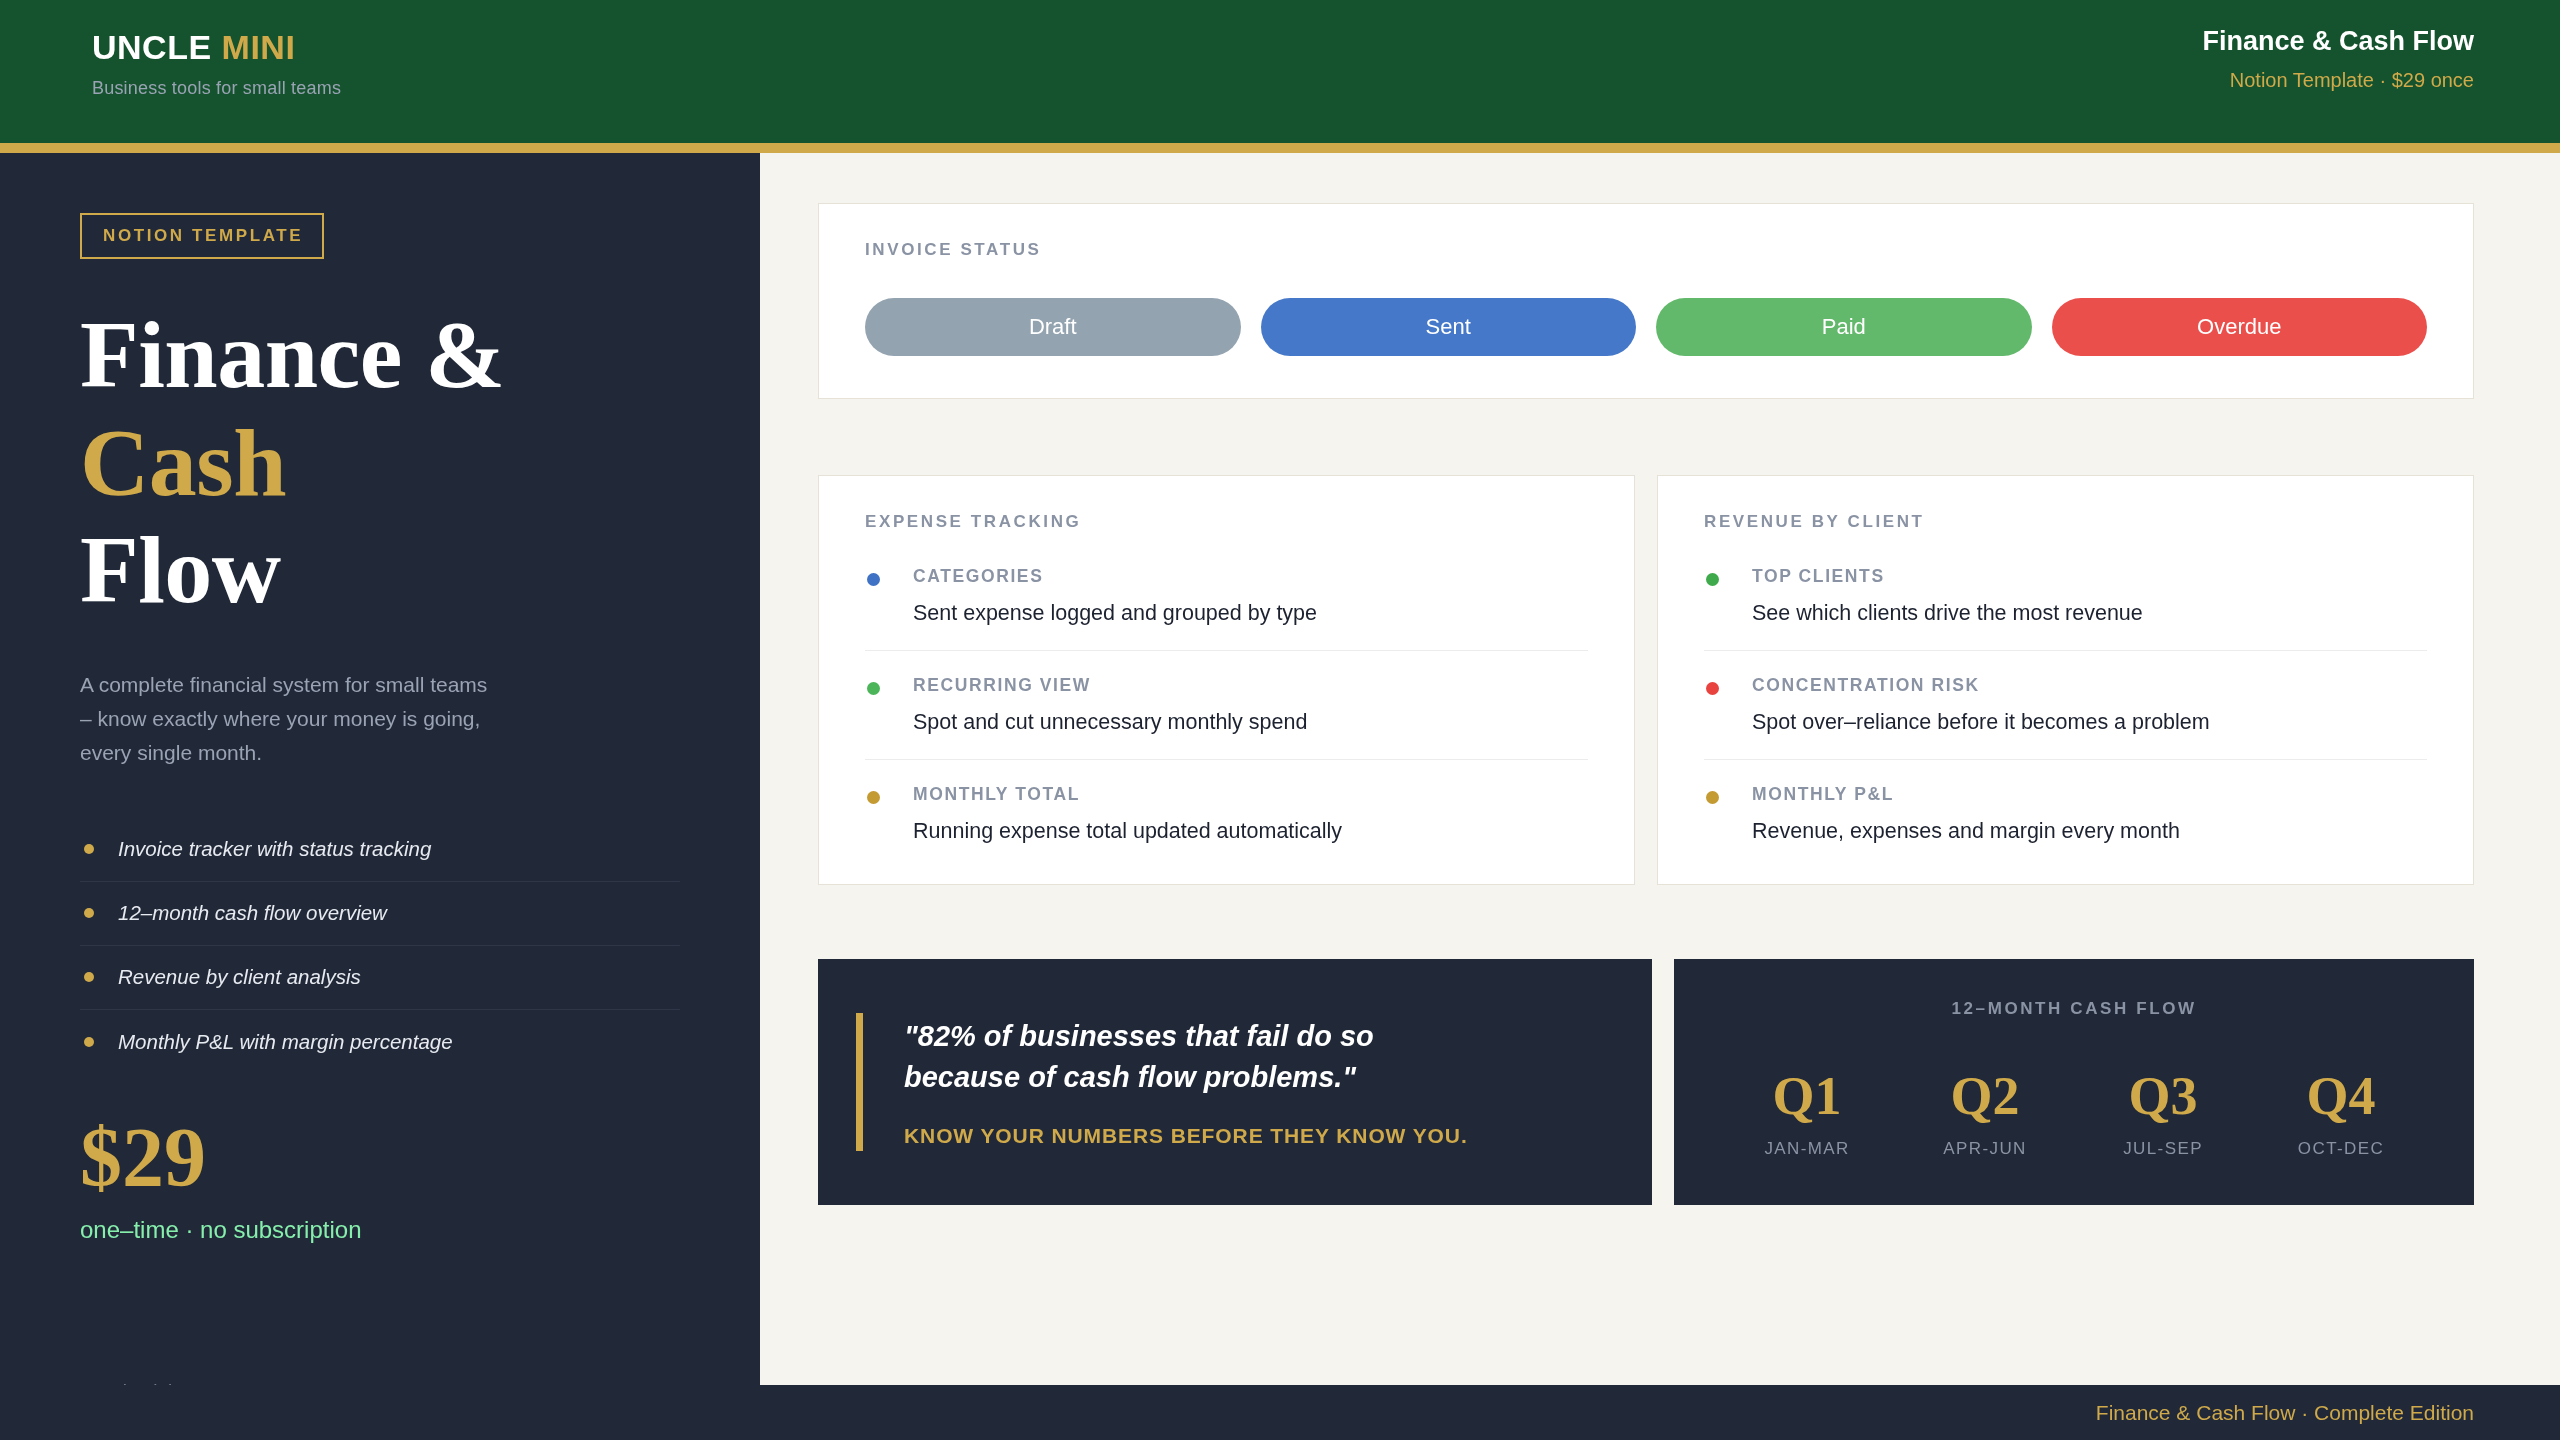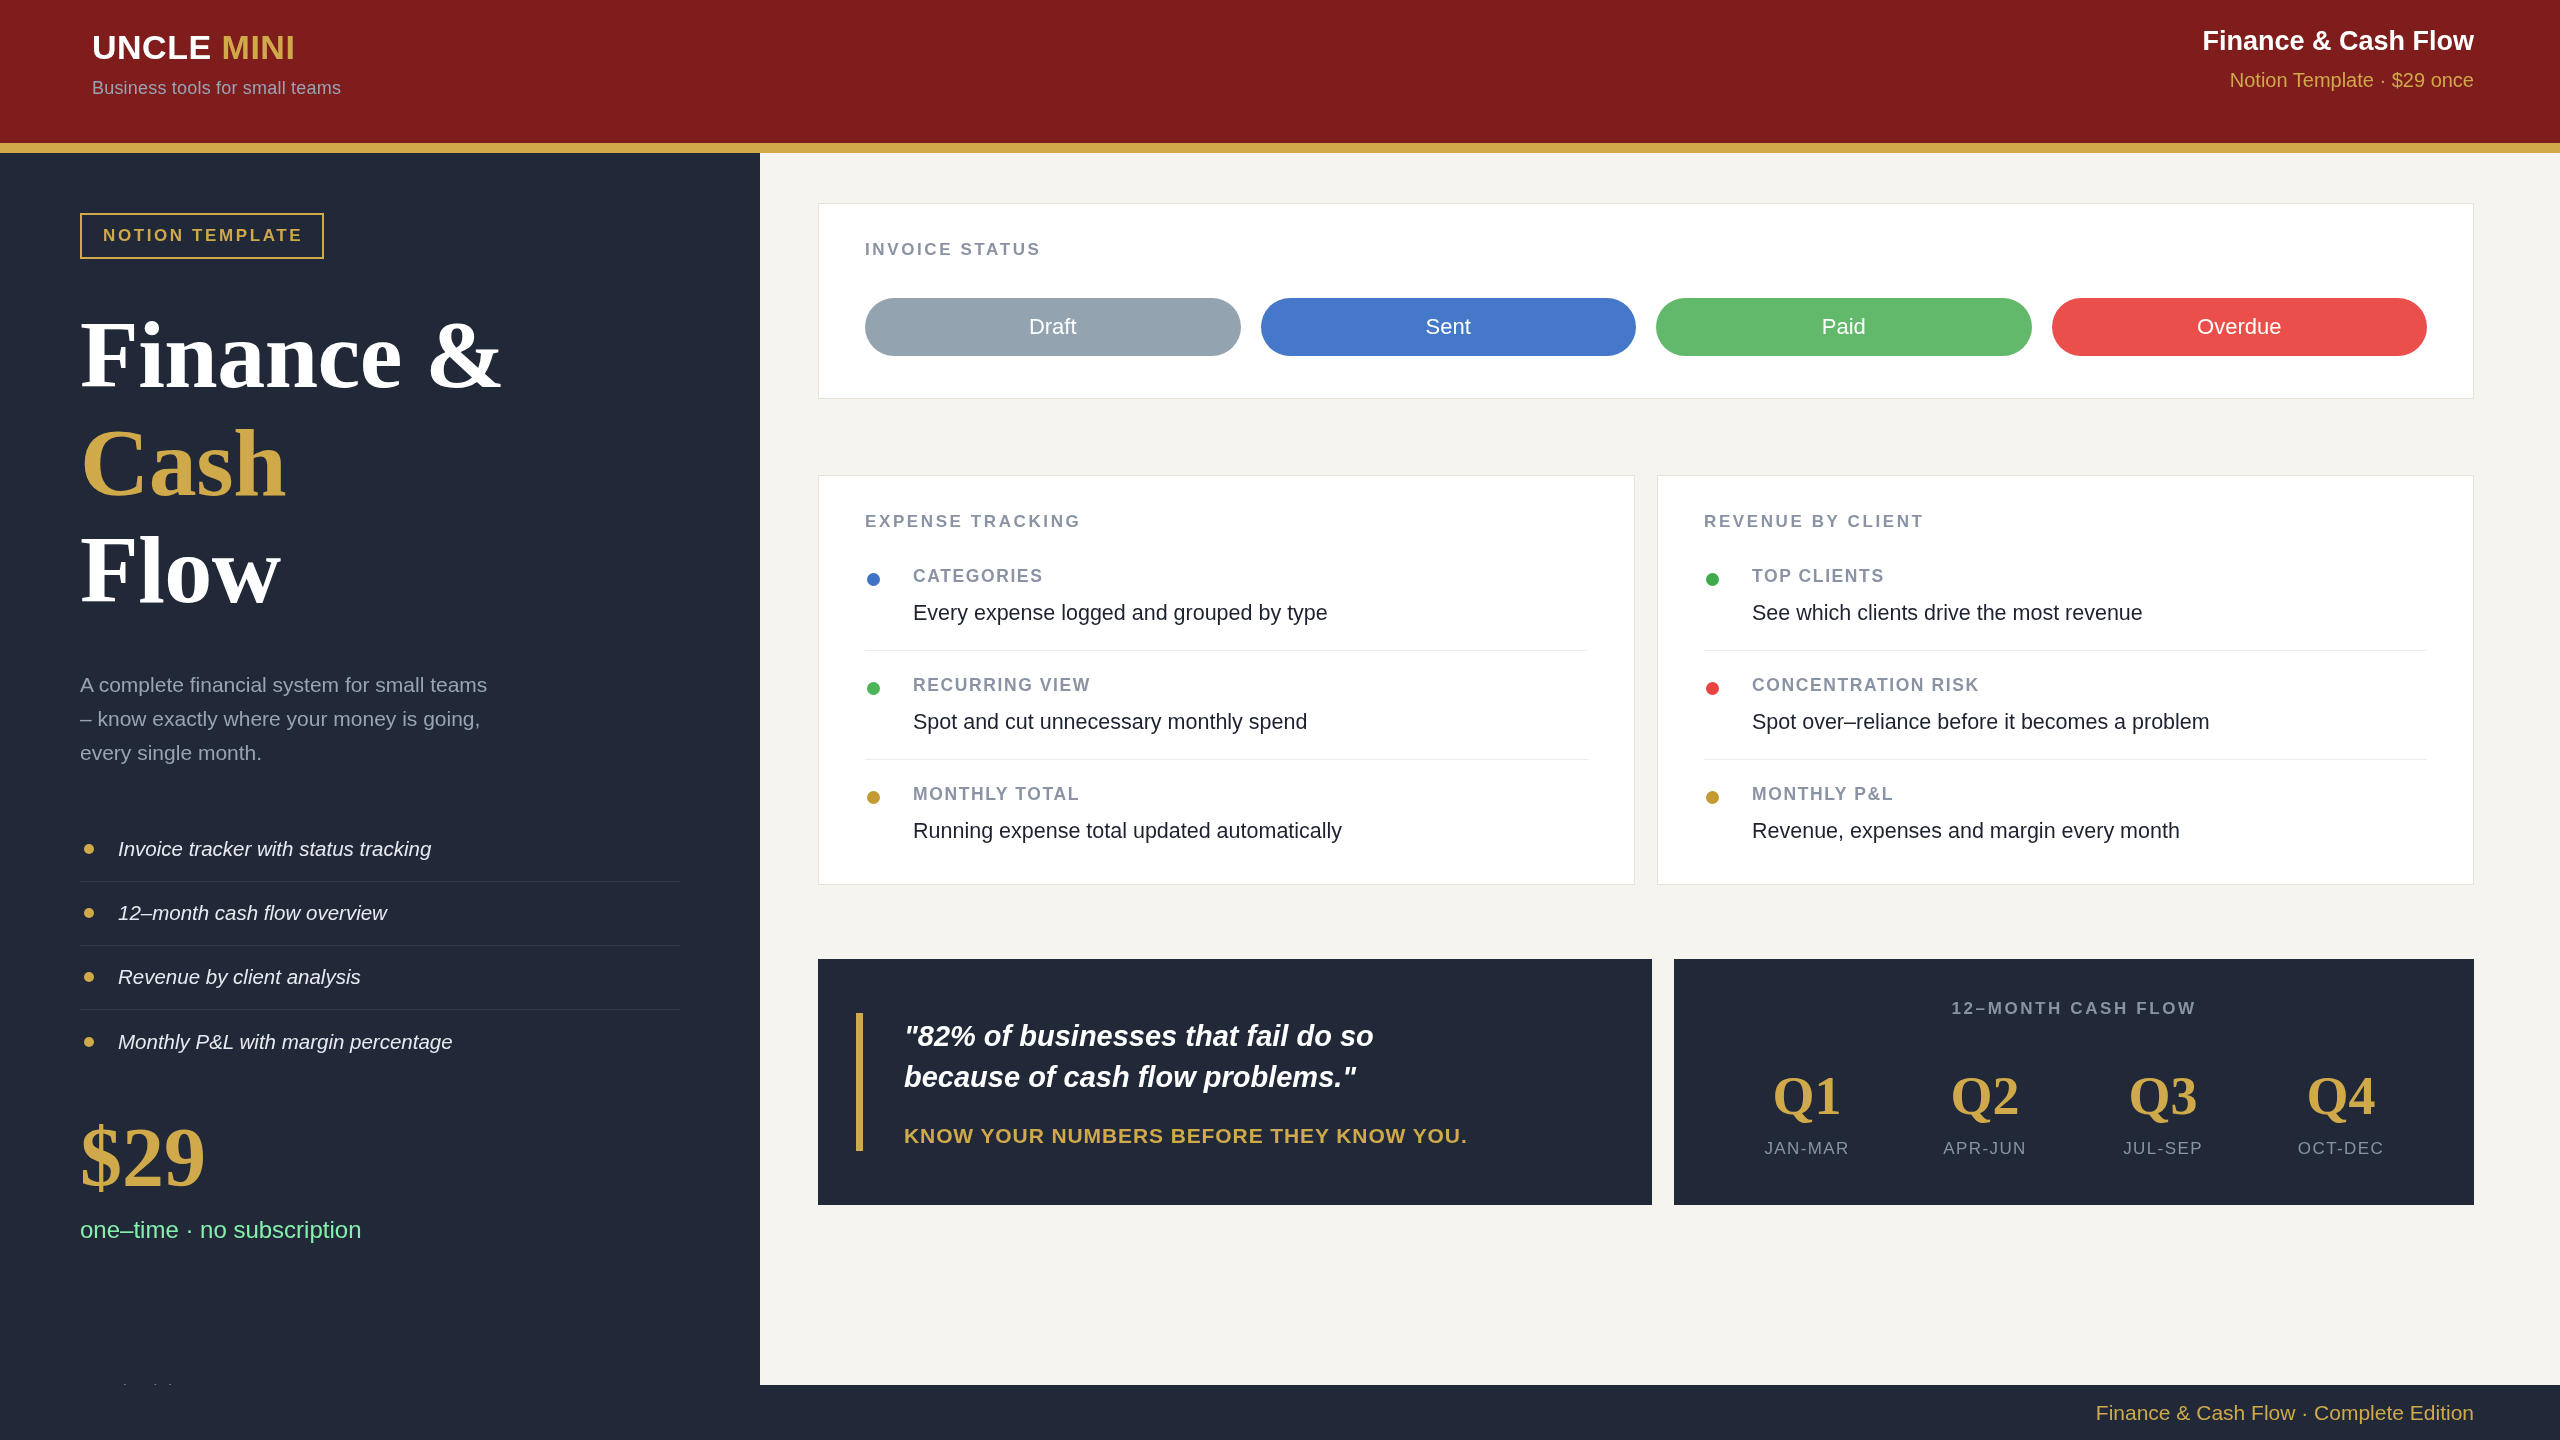--- a/index.html
+++ b/index.html
@@ -9,21 +9,21 @@
     background:#1f2737;
     font-family:"Liberation Sans", sans-serif;
     -webkit-font-smoothing:antialiased;
   }
 
   .page{position:relative;width:2560px;height:1440px;background:#212938;}
 
   
   .topbar{
     position:absolute;left:0;top:0;width:2560px;height:143px;
-    background:#7f1d1d;
+    background:#14532d;
   }
   .brand{position:absolute;left:92px;top:30px;}
   .brand-name{
     font-size:34px;font-weight:700;letter-spacing:.5px;color:#ffffff;line-height:1;
   }
   .brand-name .gold{color:#cfa94a;}
   .brand-sub{
     margin-top:14px;font-size:18px;color:#9aa3b4;letter-spacing:.2px;
   }
   .header-right{position:absolute;right:86px;top:26px;text-align:right;}
@@ -228,21 +228,21 @@
     </div>
 
     <div class="cards-row">
 
       <div class="card feat-card">
         <div class="kicker">EXPENSE TRACKING</div>
         <div class="feat-items">
           <div class="feat-item">
             <span class="feat-dot" style="background: rgb(63, 114, 196);"></span>
             <div class="feat-title">CATEGORIES</div>
-            <div class="feat-desc">Every expense logged and grouped by type</div>
+            <div class="feat-desc">Sent expense logged and grouped by type</div>
           </div>
           <div class="feat-item">
             <span class="feat-dot" style="background: rgb(76, 181, 90);"></span>
             <div class="feat-title">RECURRING VIEW</div>
             <div class="feat-desc">Spot and cut unnecessary monthly spend</div>
           </div>
           <div class="feat-item">
             <span class="feat-dot" style="background: rgb(196, 154, 50);"></span>
             <div class="feat-title">MONTHLY TOTAL</div>
             <div class="feat-desc">Running expense total updated automatically</div>

